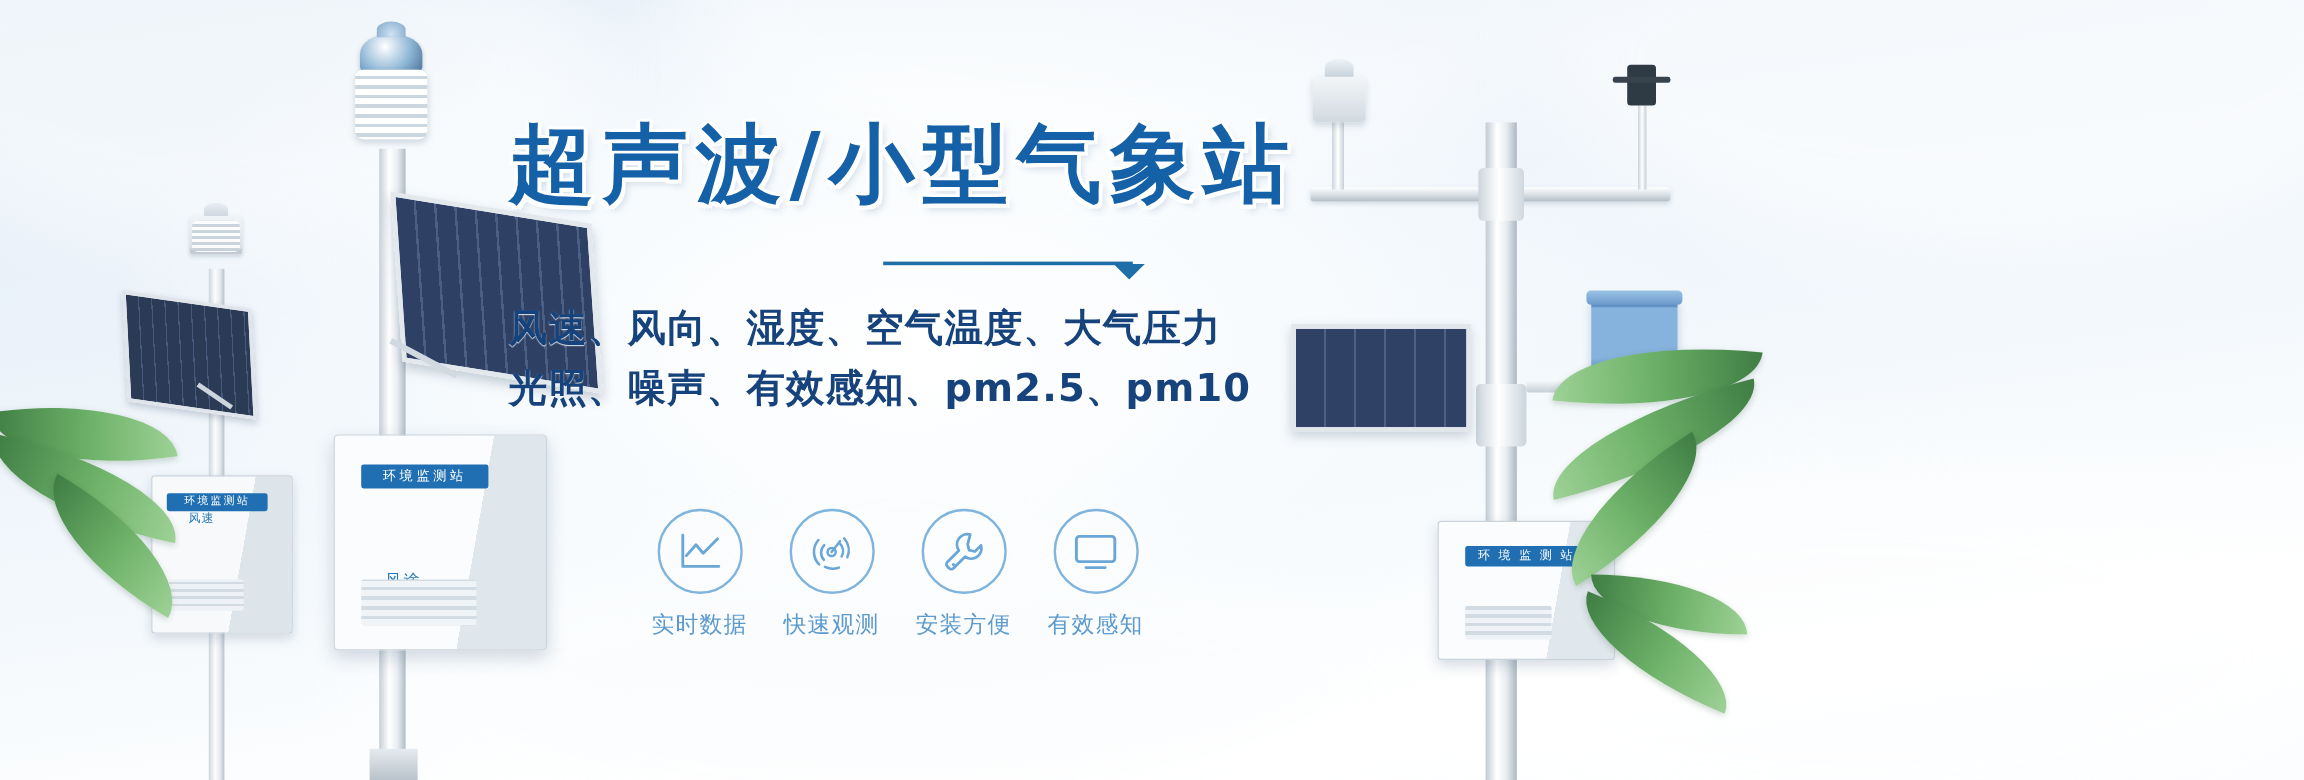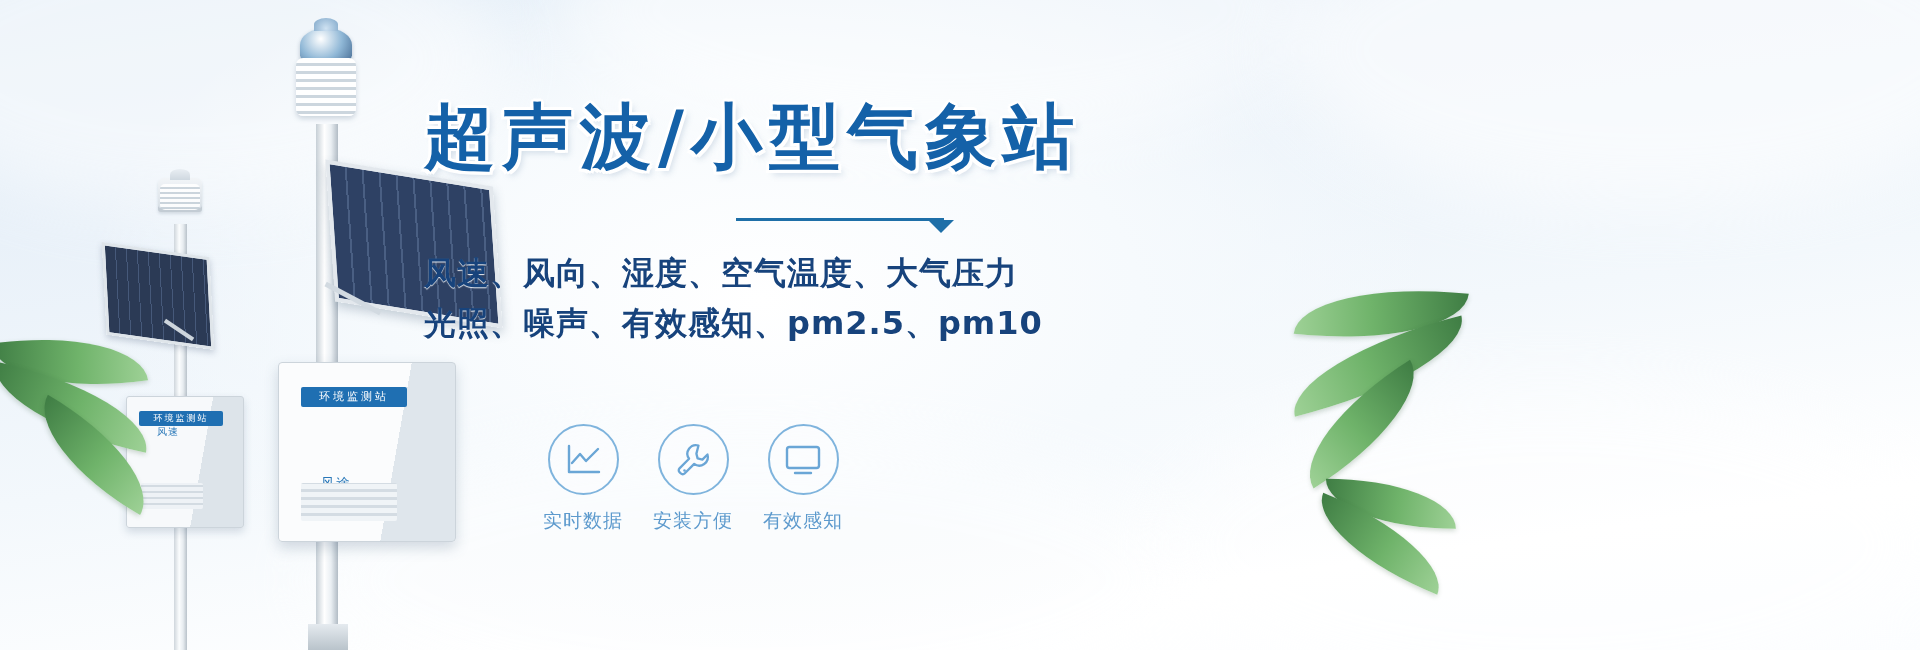--- a/index.html
+++ b/index.html
@@ -280,20 +280,37 @@
     <div class="panel"></div>
     <div class="brace"></div>
     <div class="box">
       <div class="lbl">环境监测站</div>
       <div class="logo">风途</div>
       <div class="vent"></div>
     </div>
     <div class="base"></div>
   </div>
 
+  <div class="prod" id="st-right">
+    <div class="mast"></div>
+    <div class="arm"></div>
+    <div class="collar1"></div>
+    <div class="collar2"></div>
+    <div class="ultra-stem"></div>
+    <div class="ultra"></div>
+    <div class="vane-stem"></div>
+    <div class="vane"></div>
+    <div class="shelf"></div>
+    <div class="rain"></div>
+    <div class="panel"></div>
+    <div class="box">
+      <div class="lbl">环 境 监 测 站</div>
+      <div class="vent"></div>
+    </div>
+  </div>
 
   <div class="leaf L1">
     <div class="blade b1"></div>
       <div class="blade b2"></div>
       <div class="blade b3"></div>
   </div>
   <div class="leaf L2">
     <div class="blade b1"></div>
       <div class="blade b2"></div>
       <div class="blade b3"></div>
@@ -323,20 +340,34 @@
     <div class="feature">
       <div class="feat-circle">
         <svg width="40" height="38" viewBox="0 0 40 38" fill="none" stroke="#6aa6d6" stroke-width="2.4" stroke-linecap="round" stroke-linejoin="round">
           <polyline points="6,5 6,31 36,31"></polyline>
           <polyline points="9,22 17,13 23,20 35,8"></polyline>
         </svg>
       </div>
       <div class="feat-label">实时数据</div>
     </div>
 
+    <div class="feature">
+      <div class="feat-circle">
+        <svg width="40" height="40" viewBox="0 0 40 40" fill="none" stroke="#6aa6d6" stroke-width="2.1" stroke-linecap="round">
+          <circle cx="20" cy="20" r="3.4"></circle>
+          <path d="M20 20 L27 11"></path>
+          <path d="M27 13a9 9 0 0 1 1.4 10.6"></path>
+          <path d="M13.6 26.6a9 9 0 0 1 0.3-12.4"></path>
+          <path d="M30.5 8.6a15 15 0 0 1 2.6 15.8"></path>
+          <path d="M9.6 30.4a15 15 0 0 1 -0.6 -20.4"></path>
+          <path d="M14.5 32.4a15 15 0 0 0 11.6 0.6"></path>
+        </svg>
+      </div>
+      <div class="feat-label">快速观测</div>
+    </div>
 
     <div class="feature">
       <div class="feat-circle">
         <svg width="40" height="40" viewBox="0 0 40 40" fill="none" stroke="#6aa6d6" stroke-width="2.3" stroke-linecap="round" stroke-linejoin="round">
           <path d="M25.5 5.5a8.6 8.6 0 0 0 -9.4 13.3 l-9.6 9.6 a2.6 2.6 0 0 0 0 3.7 l1.4 1.4 a2.6 2.6 0 0 0 3.7 0 l9.6 -9.6 a8.6 8.6 0 0 0 13.3 -9.4 l-5.1 5.1 -4.8 -1.2 -1.2 -4.8 z"></path>
           <circle cx="11.5" cy="30.5" r="1.3" fill="#6aa6d6" stroke="none"></circle>
         </svg>
       </div>
       <div class="feat-label">安装方便</div>
     </div>

